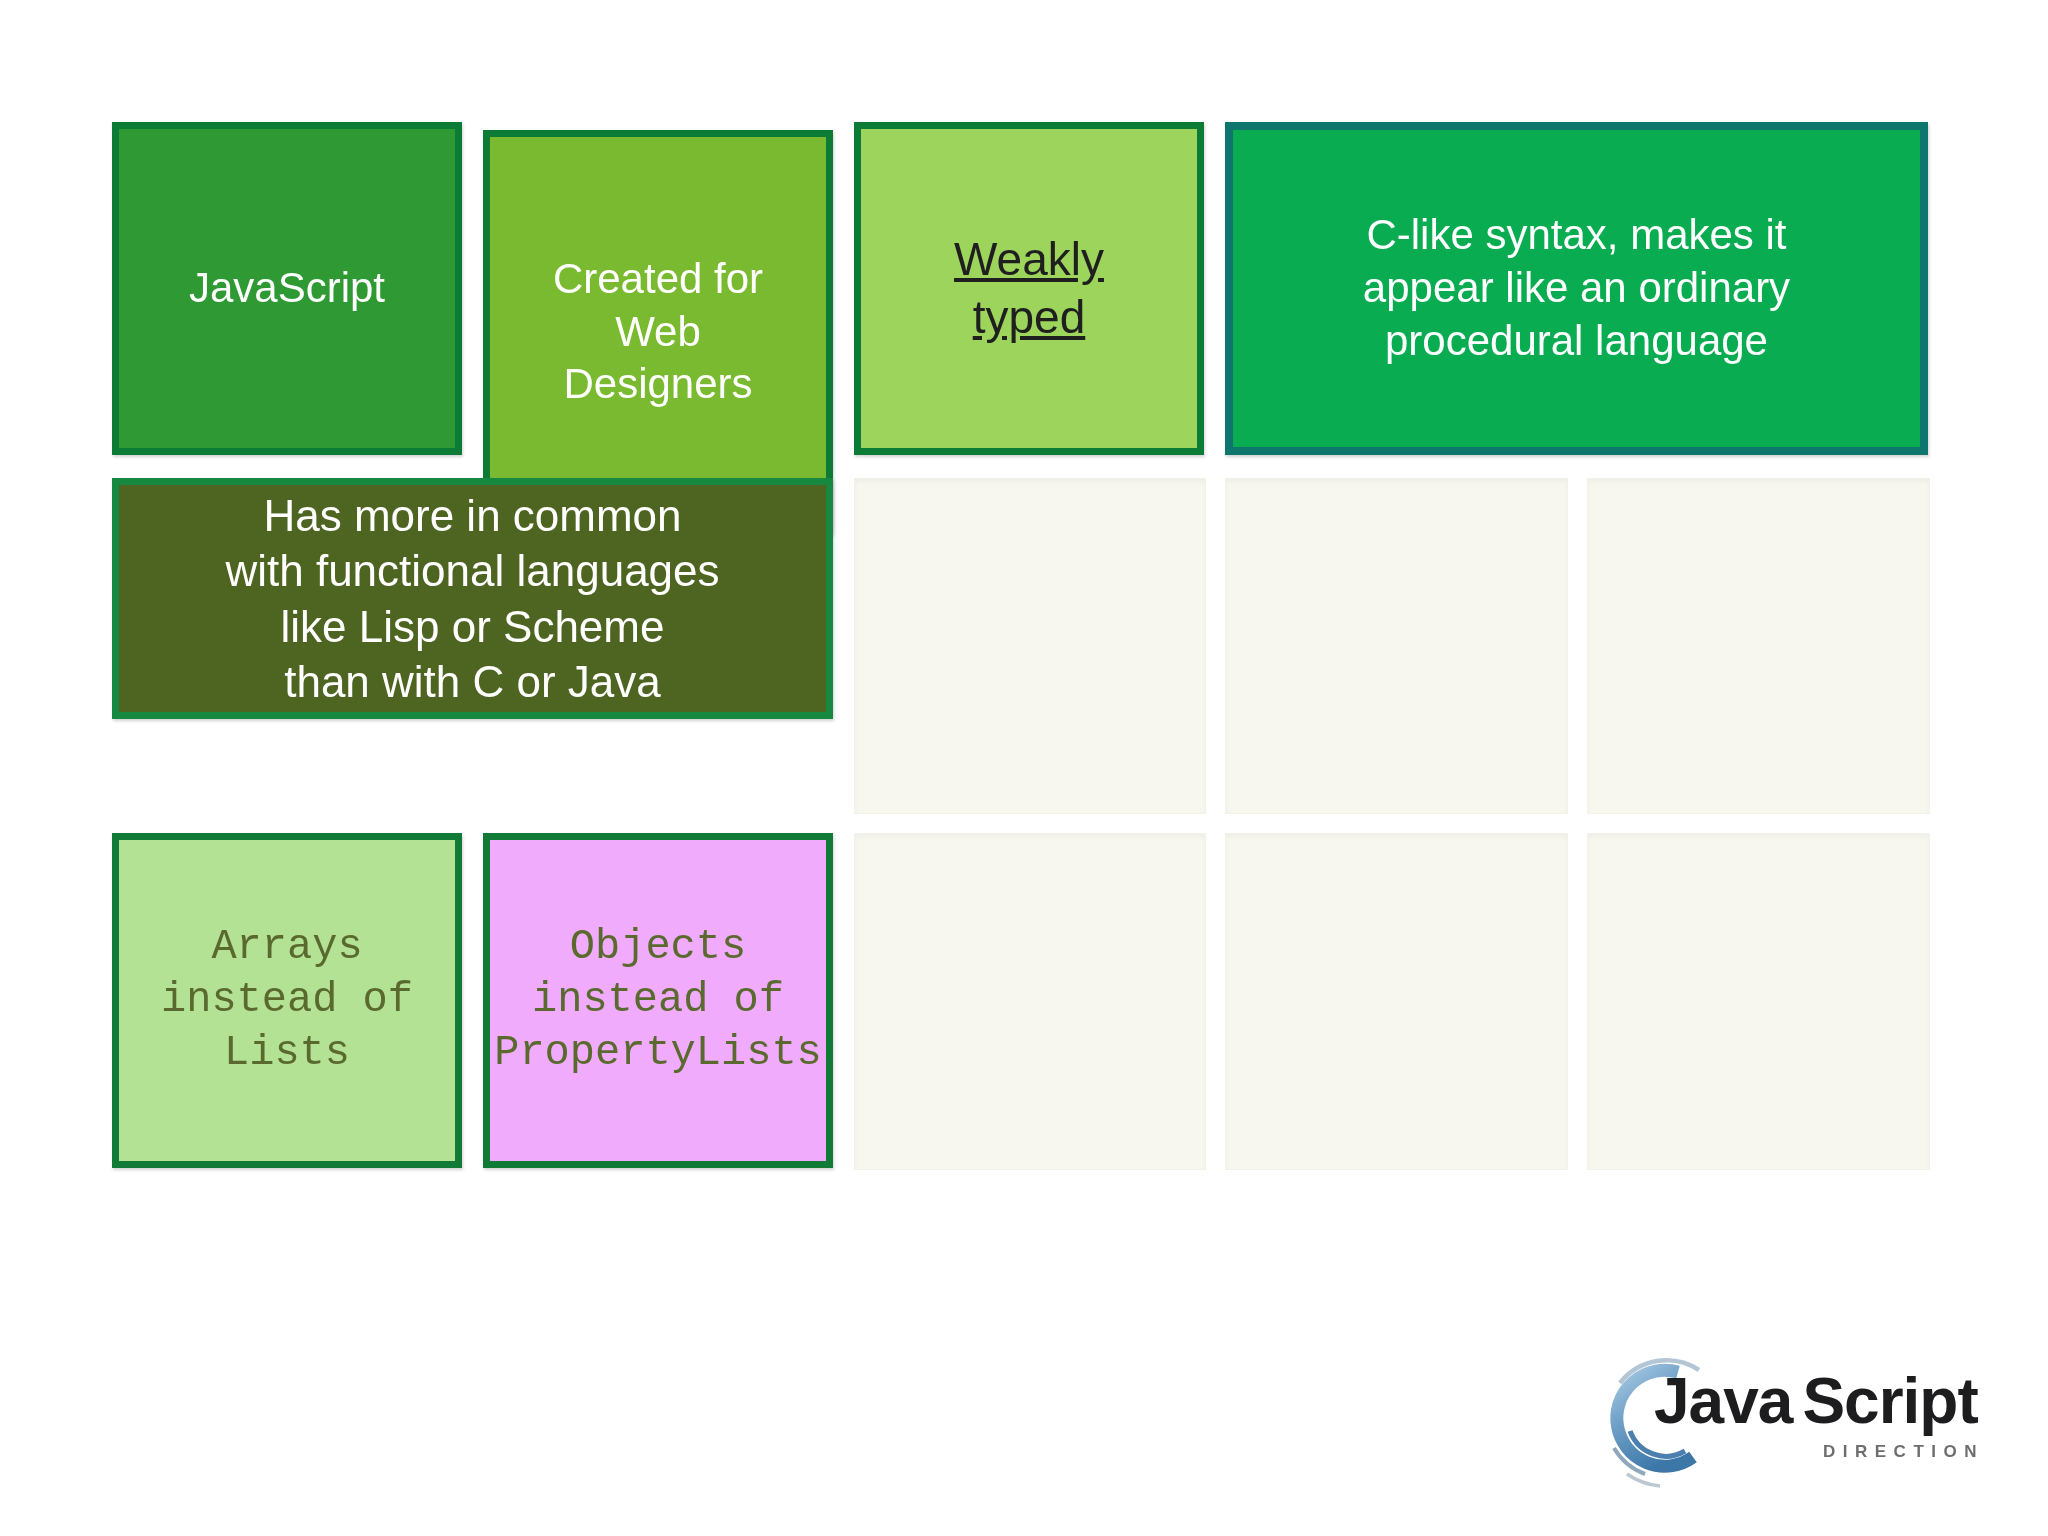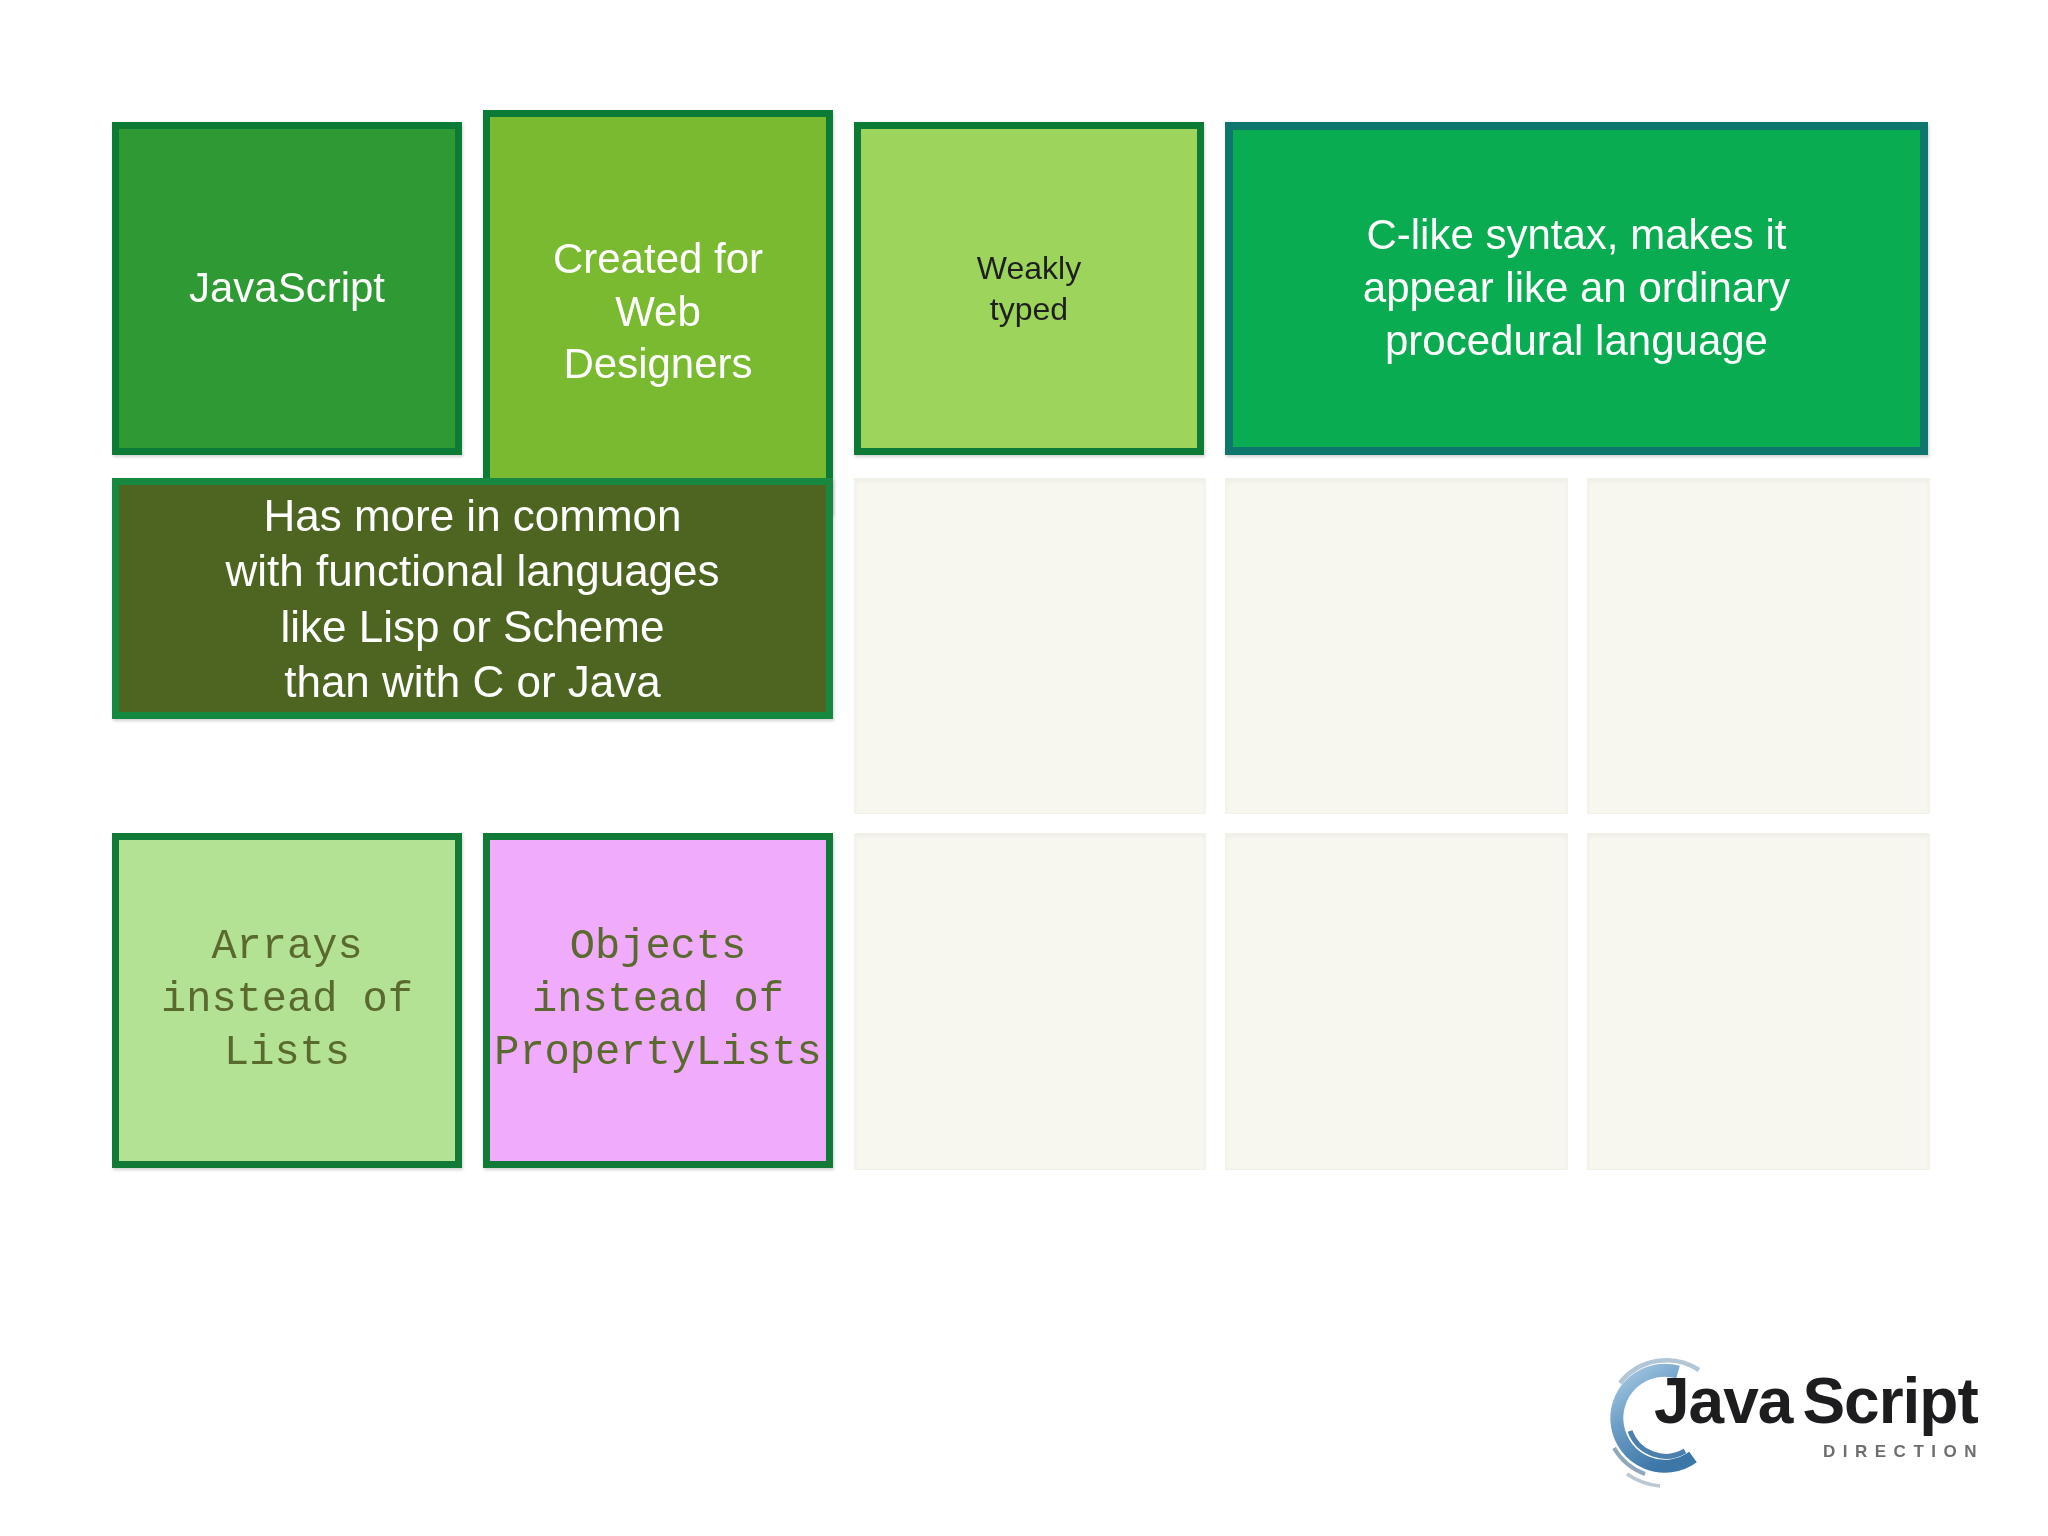--- a/index.html
+++ b/index.html
@@ -19,21 +19,21 @@
     box-sizing:border-box;
   }
   .box-text{
     white-space:pre-line;
     line-height:1.26;
     padding:0 18px;
   }
 
   
   .b-javascript   {left:112px;top:122px;width:350px;height:333px;background:#2F9A33;border:7px solid #0B7B35;box-shadow:1px 2px 3px rgba(0,0,0,.18);}
-  .b-createdfor   {left:483px;top:110px;width:350px;height:404px;background:#7ABA31;border:7px solid #0B7B35;box-shadow:1px 2px 3px rgba(0,0,0,.18);}
+  .b-createdfor   {left:483px;top:130px;width:350px;height:404px;background:#7ABA31;border:7px solid #0B7B35;box-shadow:1px 2px 3px rgba(0,0,0,.18);}
   .b-weaklytyped  {left:854px;top:122px;width:350px;height:333px;background:#9CD45C;border:7px solid #0B7B35;box-shadow:1px 2px 3px rgba(0,0,0,.18);}
   .b-clike        {left:1225px;top:122px;width:703px;height:333px;background:#0AAC51;border:8px solid #0f766e;box-shadow:1px 2px 3px rgba(0,0,0,.18);}
   
   .b-functional   {left:112px;top:478px;width:721px;height:241px;background:#4E6522;border:7px solid #17883F;box-shadow:1px 2px 3px rgba(0,0,0,.18);}
   
   .b-arrays       {left:112px;top:833px;width:350px;height:335px;background:#B4E295;border:7px solid #117A37;box-shadow:1px 2px 3px rgba(0,0,0,.18);}
   .b-objects      {left:483px;top:833px;width:350px;height:335px;background:#f0abfc;border:7px solid #117A37;box-shadow:1px 2px 3px rgba(0,0,0,.18);}
 
   .empty{
     position:absolute;
@@ -42,21 +42,21 @@
     box-shadow:inset 0 3px 4px rgba(0,0,0,.035);
   }
   .e1{left:854px; top:478px;width:350px;height:334px;}
   .e2{left:1225px;top:478px;width:341px;height:334px;}
   .e3{left:1587px;top:478px;width:341px;height:334px;}
   .e4{left:854px; top:833px;width:350px;height:335px;}
   .e5{left:1225px;top:833px;width:341px;height:335px;}
   .e6{left:1587px;top:833px;width:341px;height:335px;}
 
   .txt-white {color:#FFFFFF;font-size:42px;}
-  .txt-dark  {color:#1F1F1F;font-size:32px;}
+  .txt-dark  {color:#1F1F1F;font-size:46px;text-decoration:underline;}
   .txt-olive {color:#5A6A2E;font-size:42px;font-family:Liberation Mono, monospace;}
   .b-functional .box-text{font-size:44px;}
   .b-clike .box-text{font-size:42px;}
 
   
   .logo{position:absolute;left:1598px;top:1350px;width:430px;height:160px;}
   .logo-swoosh{position:absolute;left:0;top:6px;width:136px;height:136px;}
   .logo-word{
     position:absolute;left:56px;top:14px;
     font-size:64px;font-weight:bold;color:#1D1D1F;

